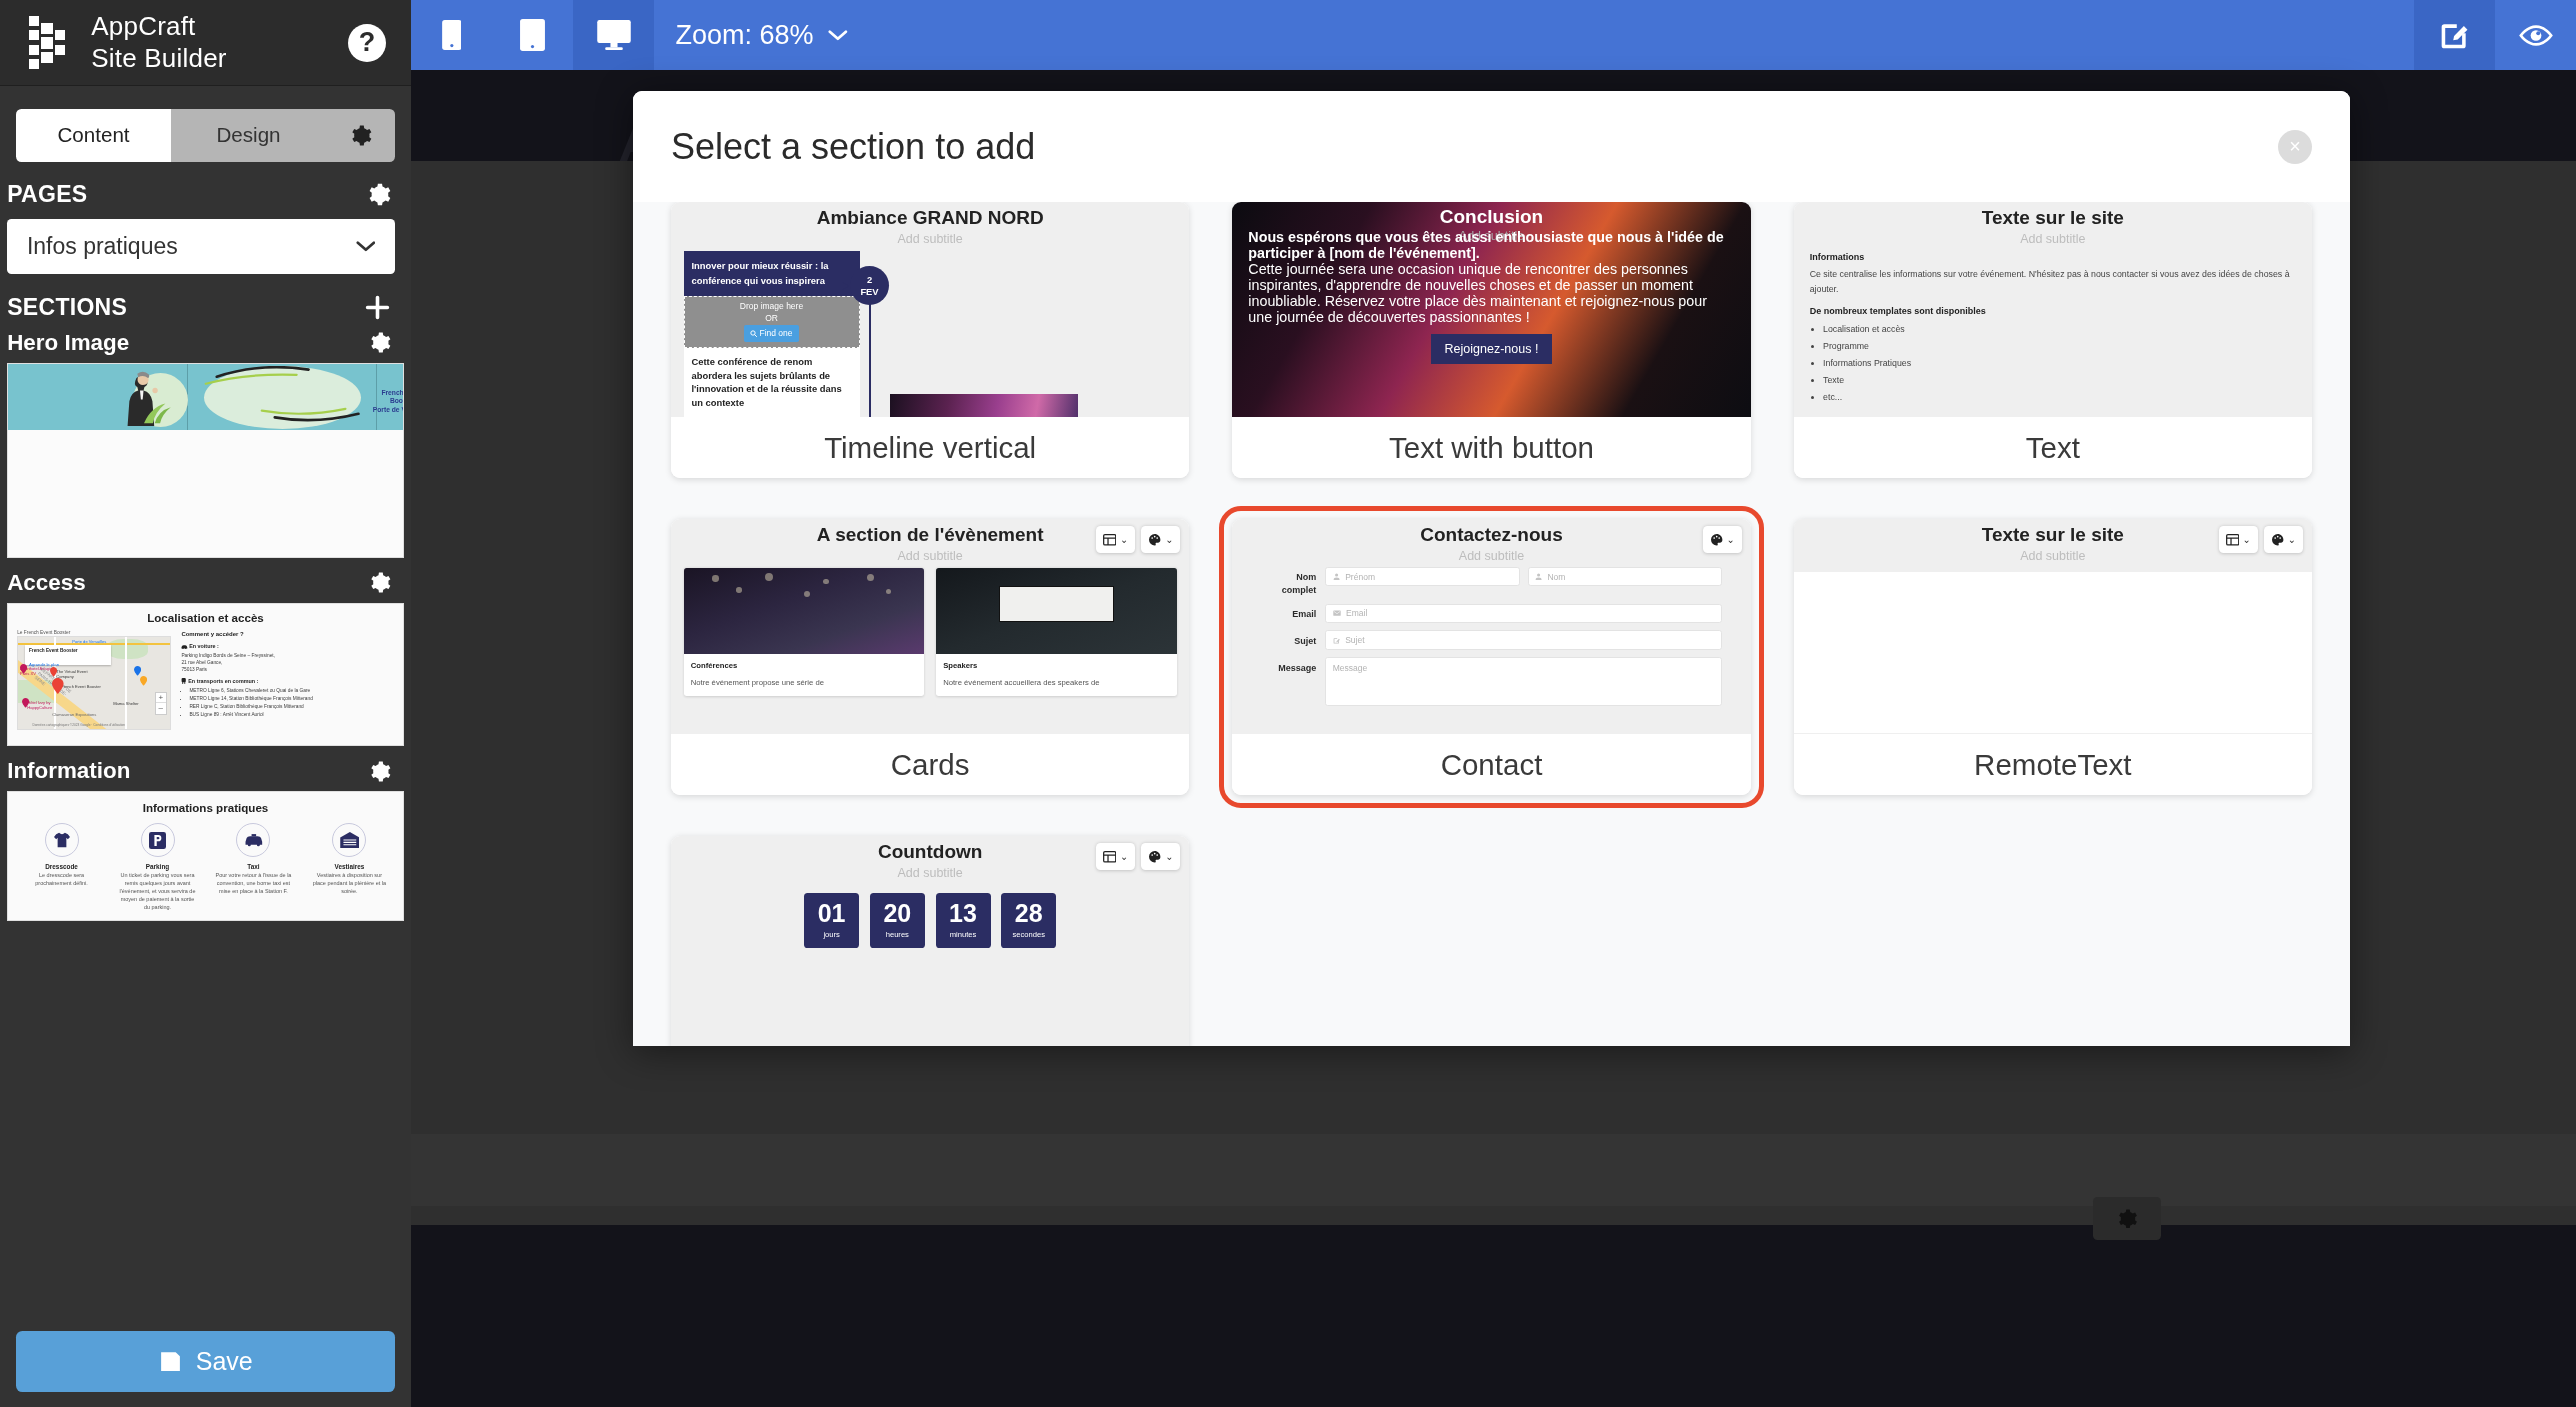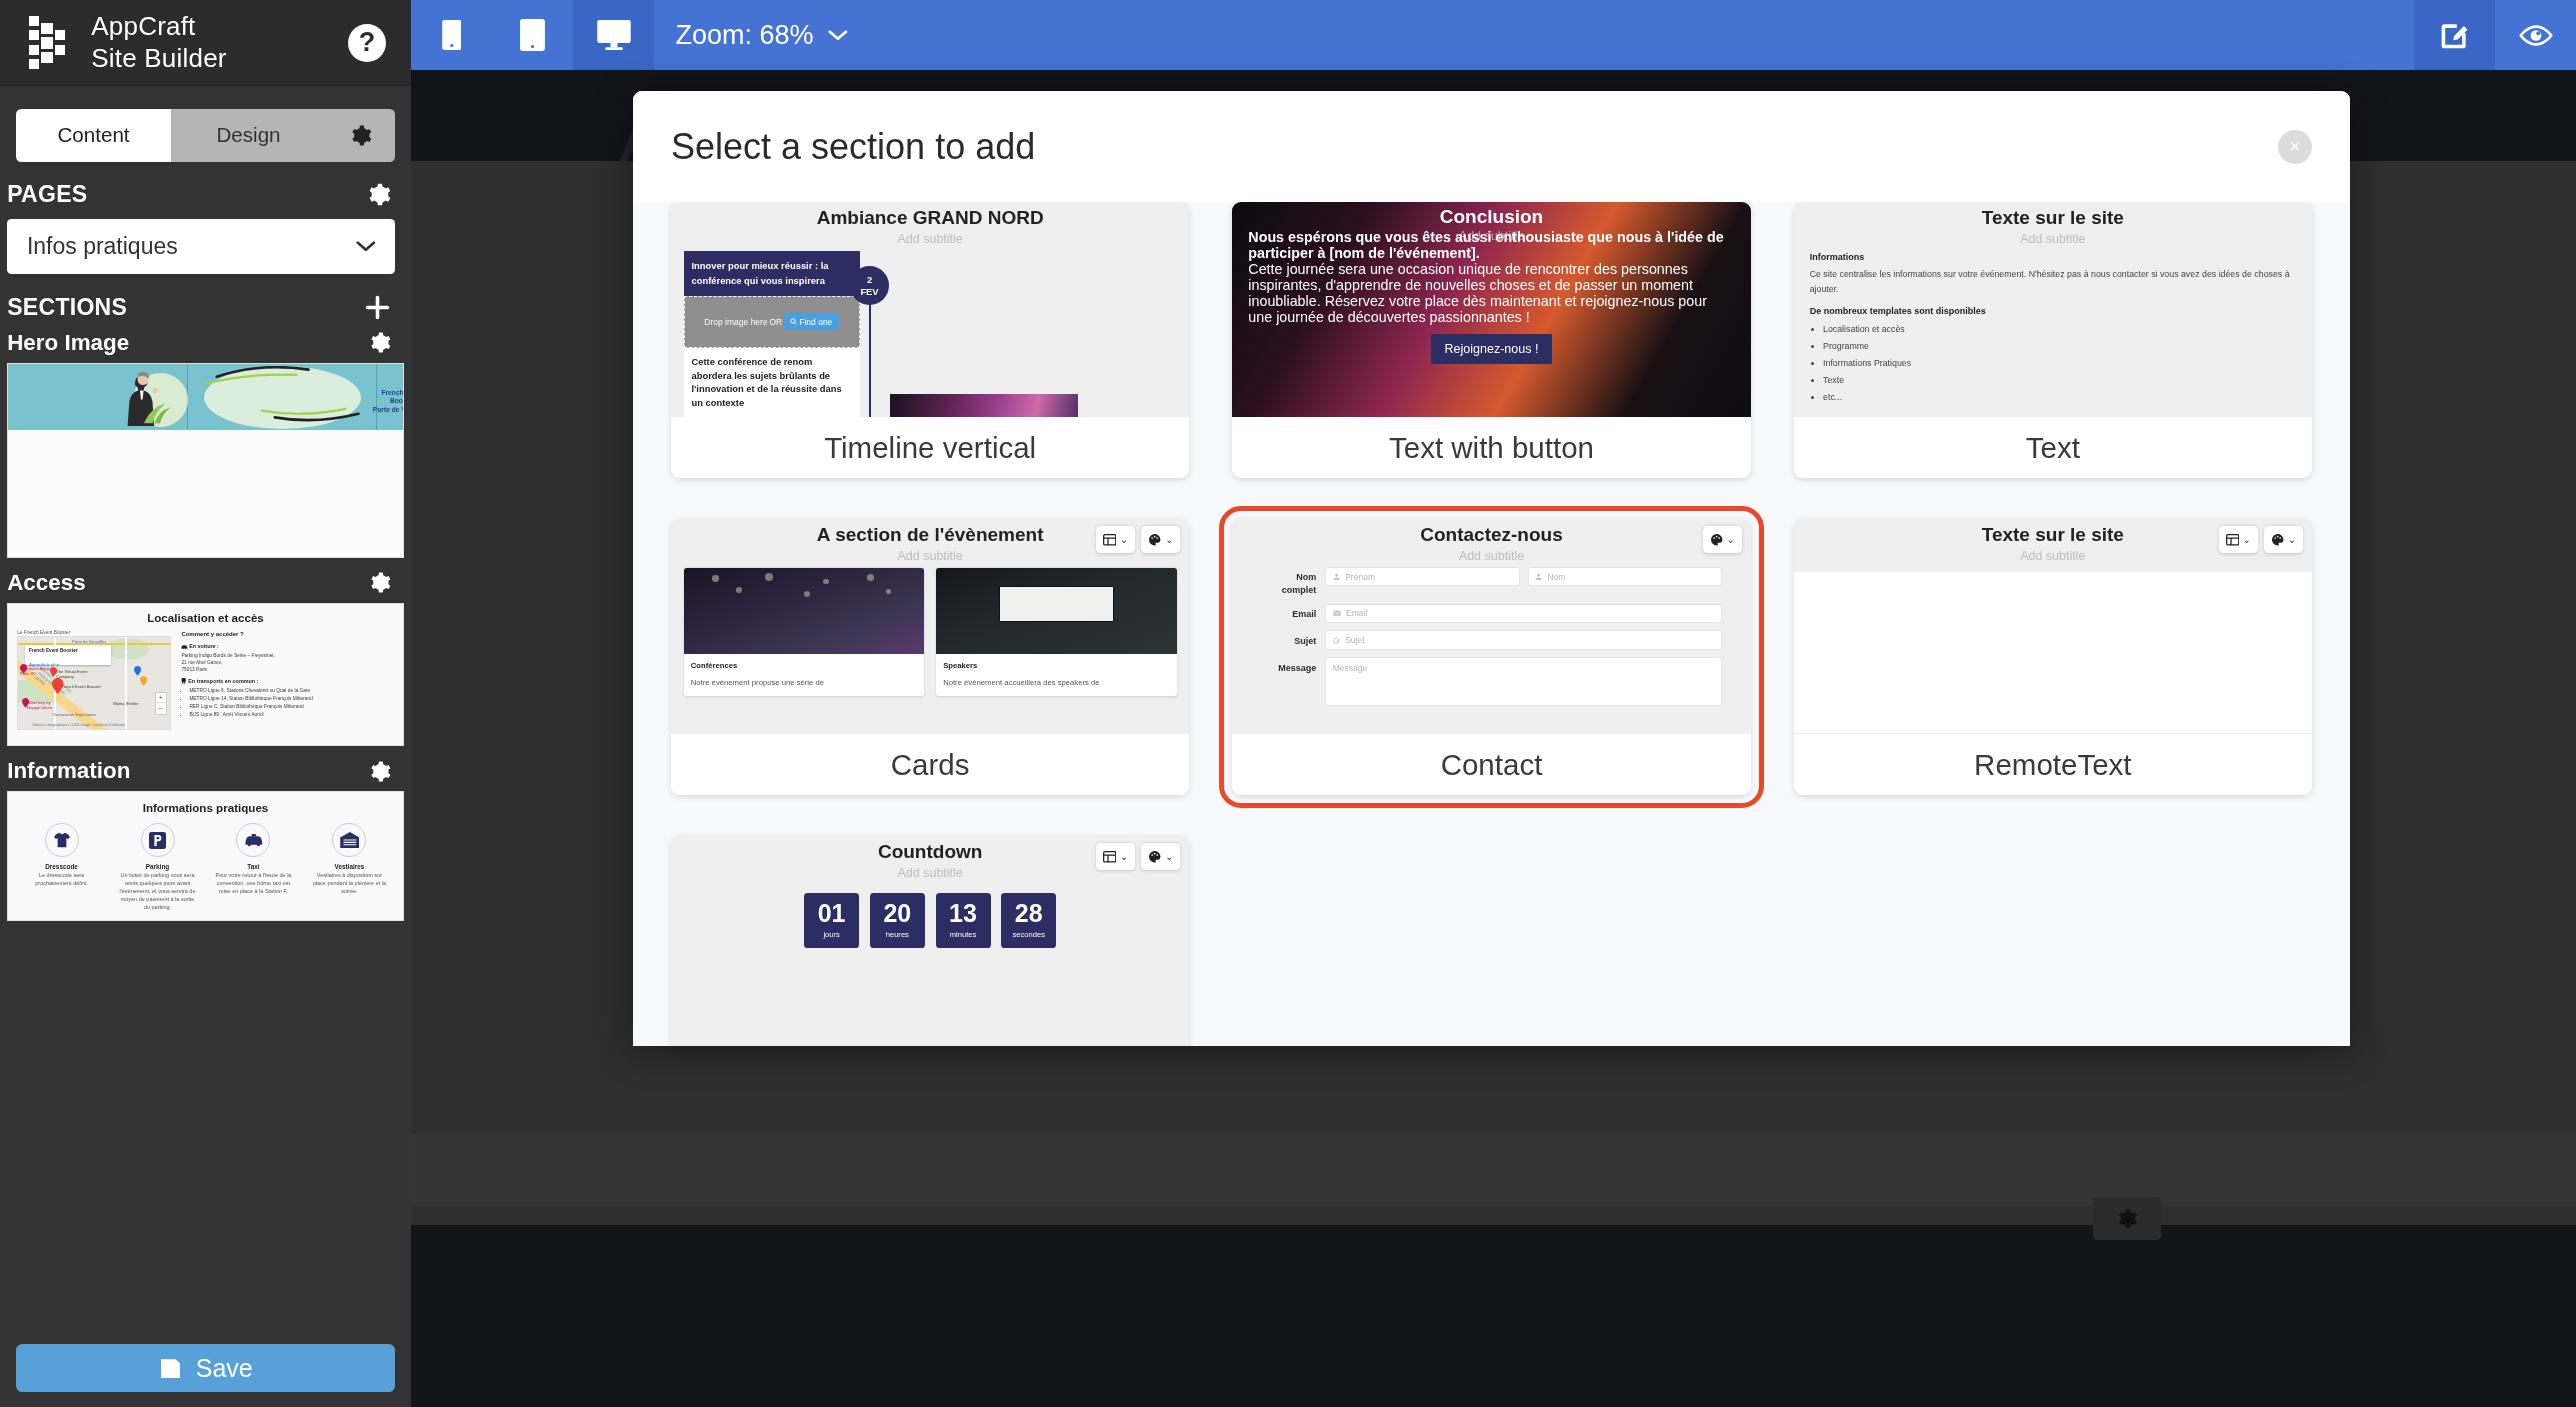--- a/index.html
+++ b/index.html
@@ -134,21 +134,21 @@
   .info-item { width: 79px; text-align:center; }
   .info-circ {
     width: 34px; height: 34px; border-radius: 50%; border: 1.1px solid #c8c9dd;
     margin: 0 auto 5.4px; display:flex; align-items:center; justify-content:center;
   }
   .info-name { font-size: 6.4px; font-weight: bold; color:#222; margin-bottom: 2.7px; }
   .info-desc { font-size: 5.5px; color:#555; line-height: 1.45; }
 
   .save-wrap { flex: 0 0 auto; padding: 16px; }
   .save-btn {
-    width: 100%; height: 48px; background: #58a0d8; color: #fff;
+    width: 100%; height: 61px; background: #58a0d8; color: #fff;
     border-radius: 6.3px; display: flex; align-items: center; justify-content: center;
     gap: 12.5px; font-size: 25px; cursor: pointer;
   }
 
   
   #toolbar {
     position: absolute; left: 411px; top: 0; width: 2165px; height: 70px;
     background: #4573d4; display: flex; align-items: center;
   }
   .tb-btn {
@@ -243,21 +243,21 @@
     gap: 3.6px; padding: 0 5.4px; cursor:pointer;
   }
   .tool .cv { font-size: 9.8px; color:#333; }
 
   
   .tl-wrap { position:relative; padding: 5.4px 12.5px 0 12.5px; }
   .tl-card { width: 176px; }
   .tl-head { background:#2b2d63; color:#fff; font-size: 9.4px; font-weight:bold;
              padding: 8px 8px; line-height:1.5; }
   .tl-drop { background:#8f8f8f; border:1.3px dashed #fff; height: 52px; margin: 0;
-             display:flex; flex-direction:row; align-items:center; justify-content:center; gap:1.8px; }
+             display:flex; flex-direction:column; align-items:center; justify-content:center; gap:1.8px; }
   .tl-drop span { color:#fff; font-size:8.5px; }
   .tl-find { background:#4a9fe0; color:#fff; font-size:7.2px; padding: 3.6px 6.3px; border-radius:1.8px;
              display:flex; align-items:center; gap:1.8px; }
   .tl-body { background:#fff; color:#222; font-size:9.4px; font-weight:bold; line-height:1.45;
              padding: 7.2px 8px; }
   .tl-line { position:absolute; left: 198px; top: 30px; width: 1.8px; height: 143px; background:#2b2d63; }
   .tl-dot { position:absolute; left: 179px; top: 19.7px; width: 39px; height: 39px;
             border-radius:50%; background:#2b2d63; color:#fff; text-align:center;
             font-size: 9.4px; line-height:1.25; padding-top: 8px; font-weight:600; }
   .tl-arrow { position:absolute; left: 171px; top: 36px; width:0;height:0;

